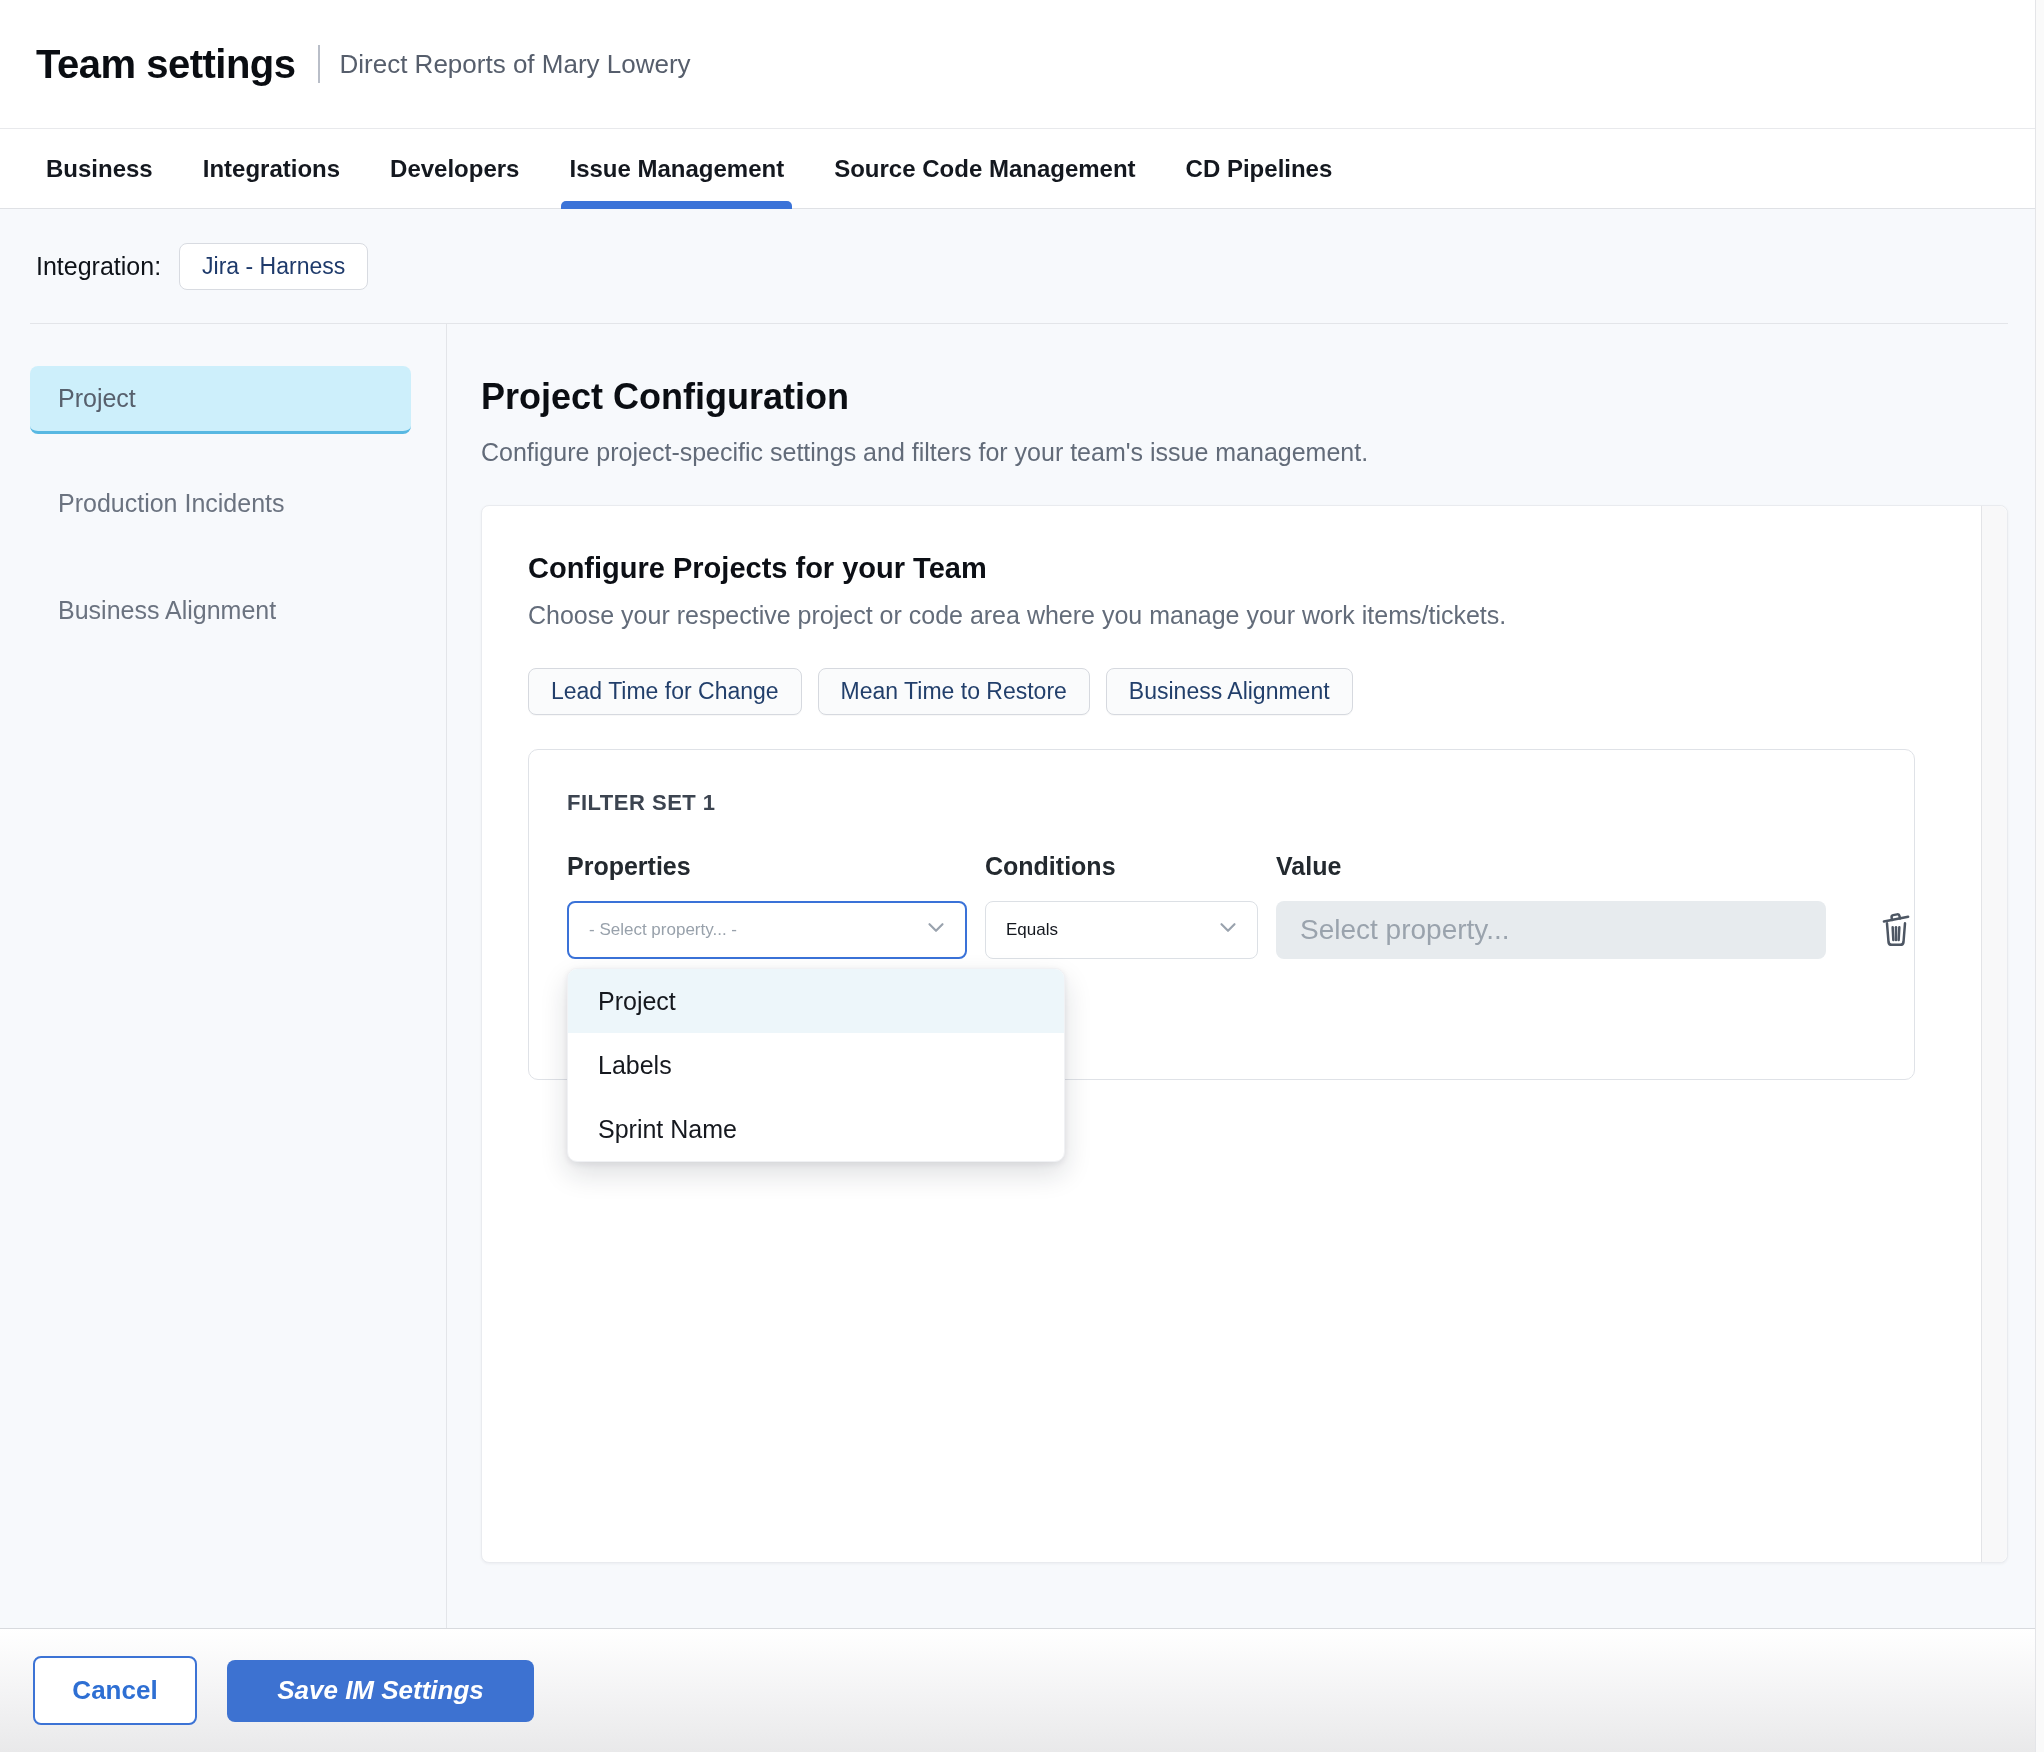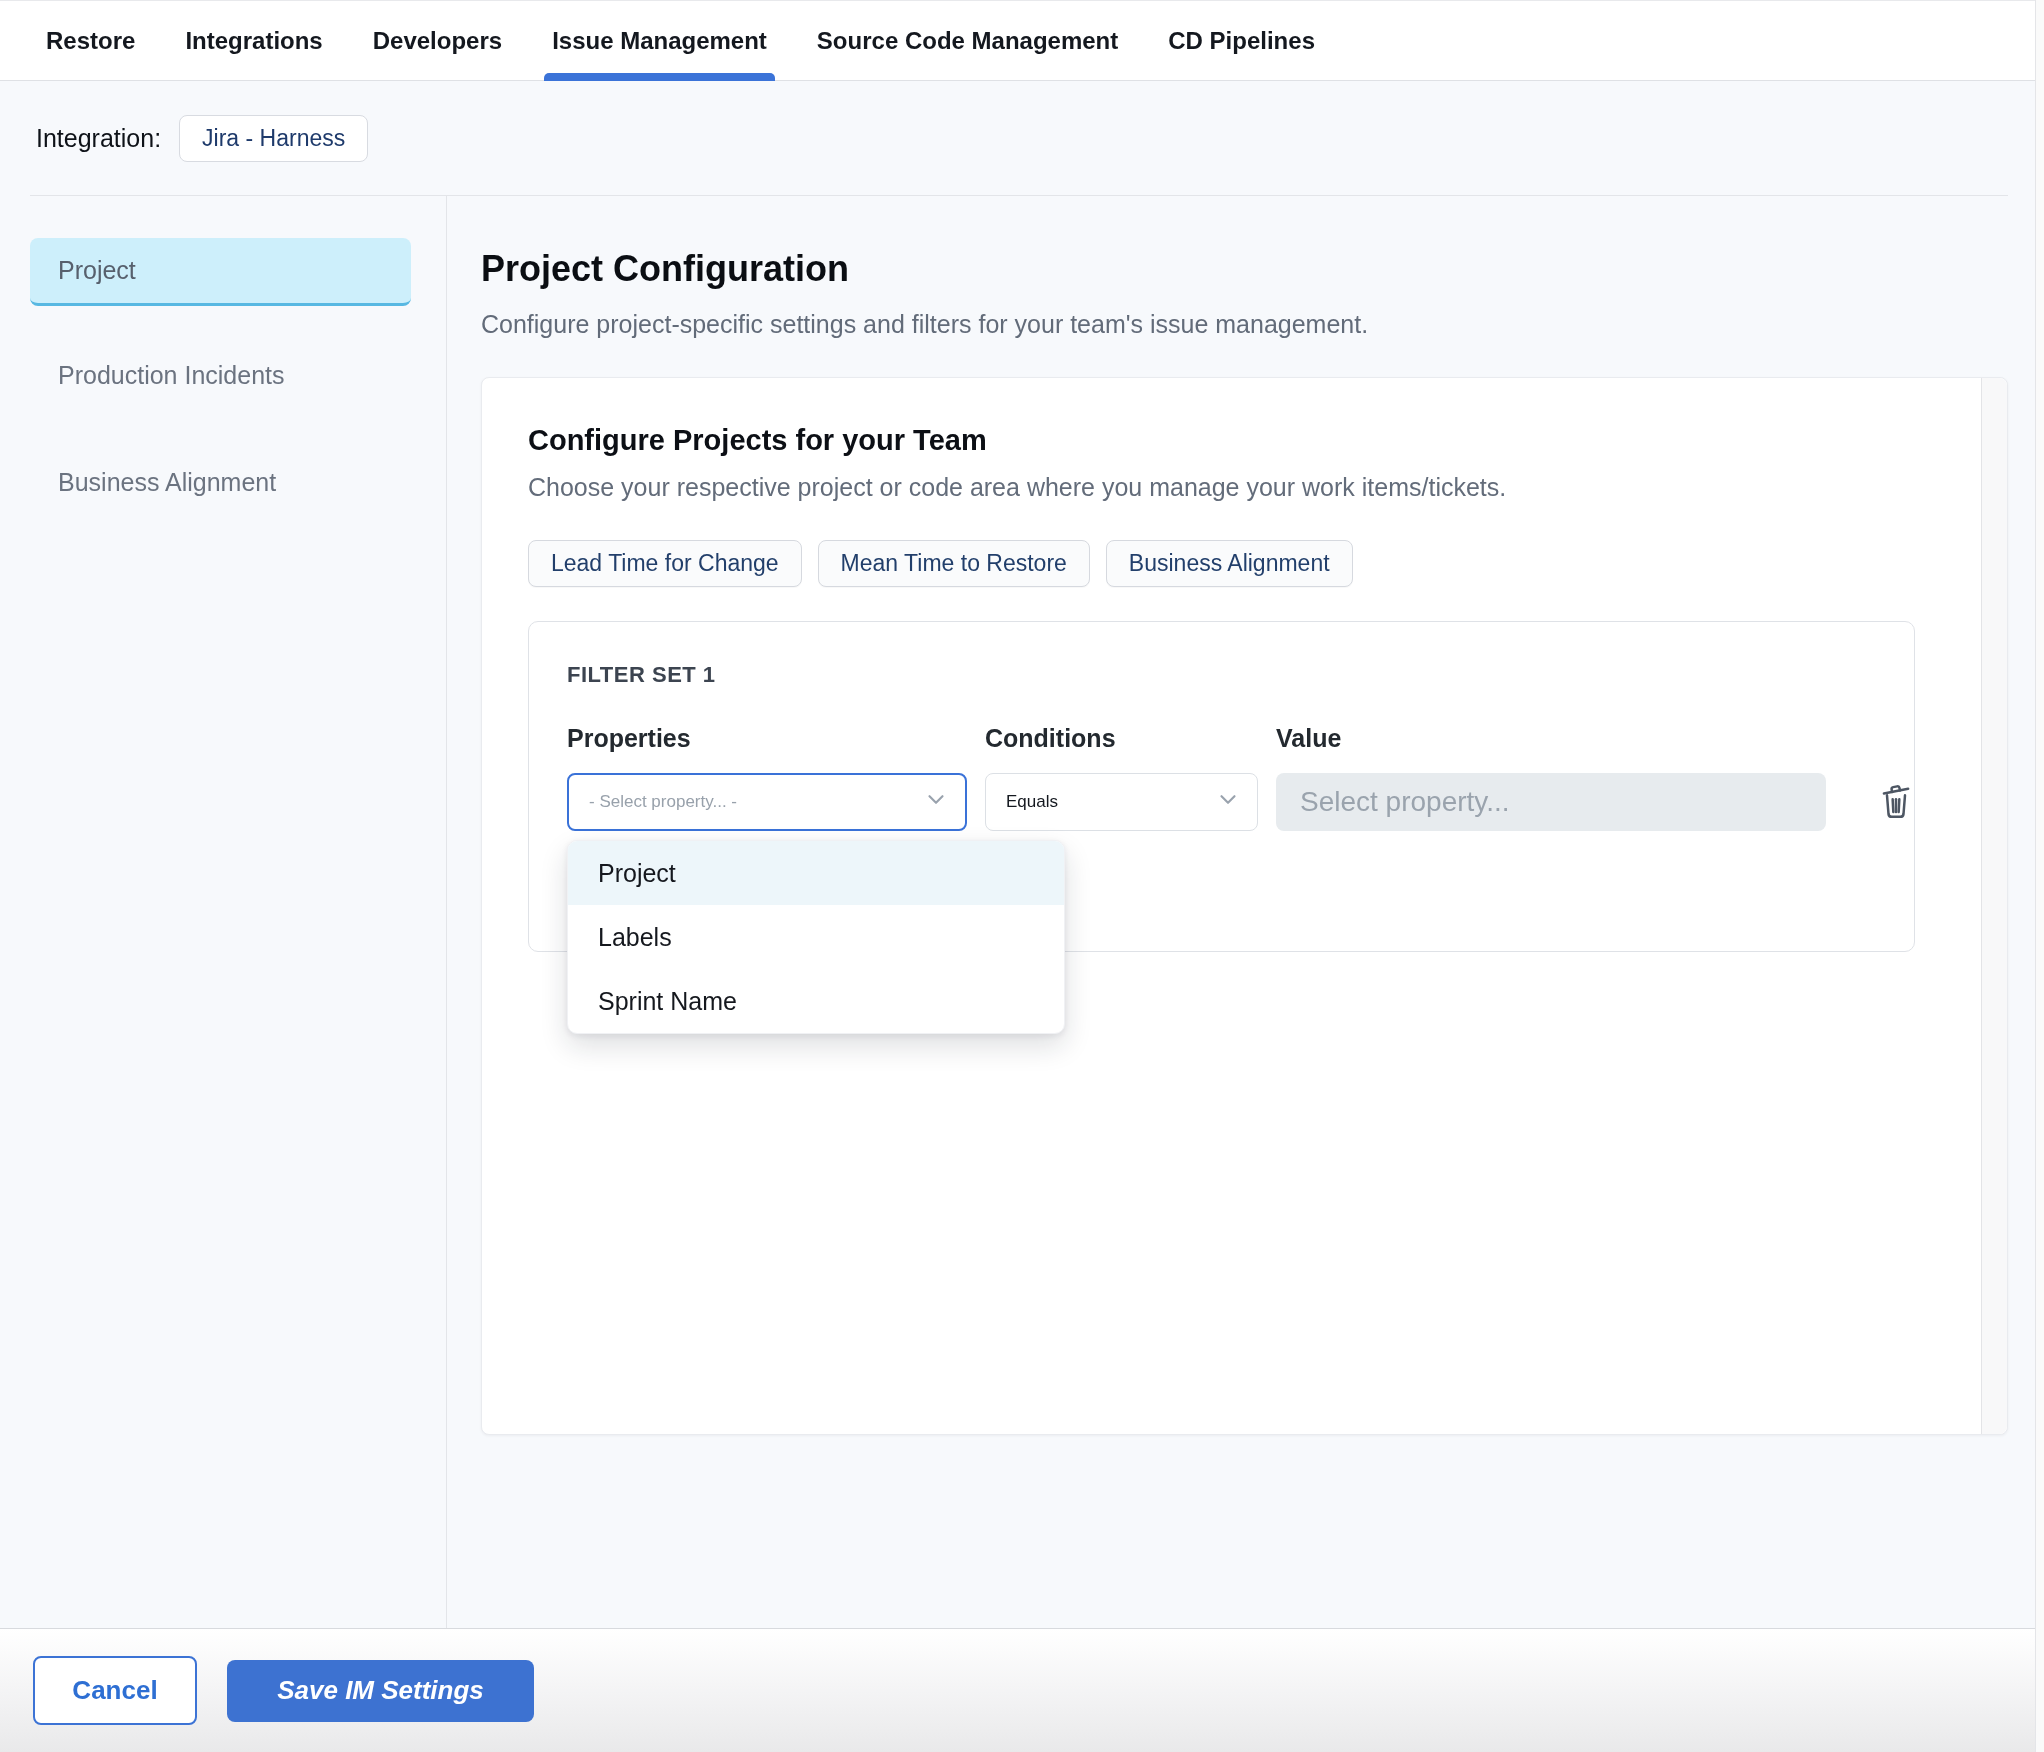--- a/index.html
+++ b/index.html
@@ -121,23 +121,28 @@
   .page-scrolltrack {
     position:absolute; top:0; right:0; width:9px; height:100%;
     background:#fafafa; border-left:1px solid #e4e5e8; z-index:20; cursor:pointer;
   }
 </style>
 </head>
 <body>
 
 <div class="page">
 
+  <div class="header">
+    <div class="page-title">Team settings</div>
+    <div class="title-divider"></div>
+    <div class="page-subtitle">Direct Reports of Mary Lowery</div>
+  </div>
 
   <div class="tabbar">
-    <div class="tab">Restore</div>
+    <div class="tab">Business</div>
     <div class="tab">Integrations</div>
     <div class="tab">Developers</div>
     <div class="tab active">Issue Management</div>
     <div class="tab">Source Code Management</div>
     <div class="tab">CD Pipelines</div>
   </div>
 
   <div class="content-band">
 
     <div class="integration-row">

